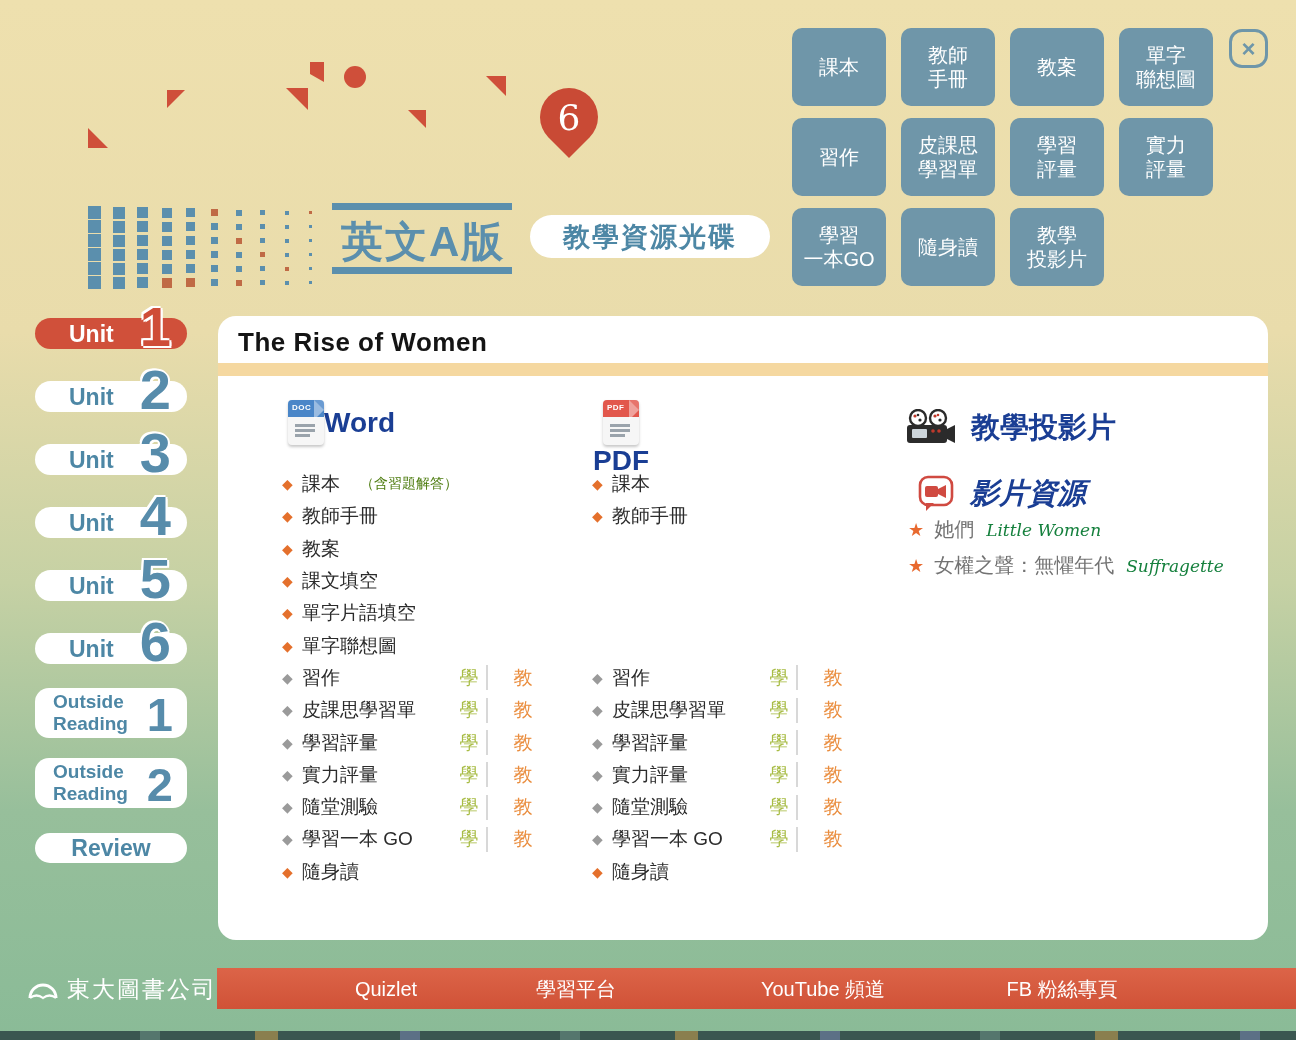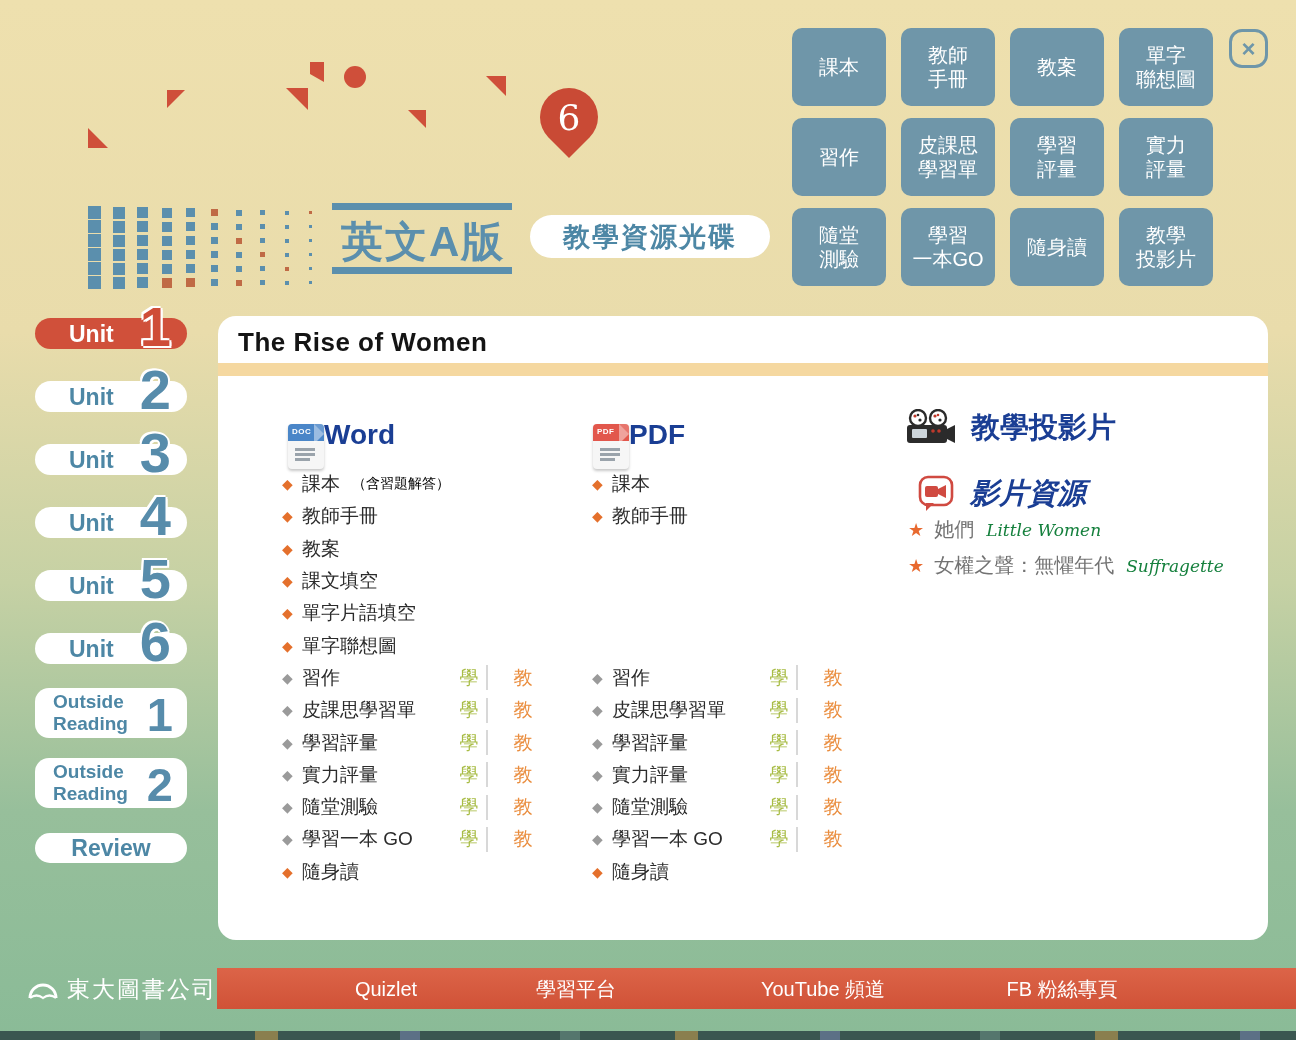--- a/index.html
+++ b/index.html
@@ -56,40 +56,40 @@
   .side-num { position:absolute; right:16px; bottom:-4px; font-size:56px; font-weight:800; line-height:.95;
               color:#578cab; text-shadow:2px 0 0 #fff,-2px 0 0 #fff,0 2px 0 #fff,0 -2px 0 #fff,2px 2px 0 #fff,-2px -2px 0 #fff; }
   .side-pill.outside .side-num { font-size:47px; right:14px; bottom:0; }
   .side-pill.active .side-num { color:#cf4d38; }
   
   #panel { position:absolute; left:218px; top:316px; width:1050px; height:624px; background:#fff; border-radius:18px; }
   #panel-title { position:absolute; left:20px; top:11px; font-size:26px; font-weight:bold; color:#141414; letter-spacing:.5px; }
   #orange-band { position:absolute; left:0; top:47px; width:100%; height:13px; background:#f5d8a0; }
   .col-head { position:absolute; display:flex; align-items:center; }
   .col-head .hd { font-size:28px; font-weight:bold; color:#1a3e94; }
-  #word-head { left:70px; top:84px; } #pdf-head { left:375px; top:84px; }
+  #word-head { left:70px; top:84px; } #pdf-head { left:375px; top:84px;flex-direction:column; }
   #media-head { left:687px; top:92px; } #media-sub { left:700px; top:158px;font-style:italic; }
   #media-head .hd, #media-sub .hd { font-size:29px; margin-left:16px; }
   .file-icon { position:relative; width:36px; height:45px; background:#f6f6f6; border-radius:4px;
-               box-shadow:0 2px 3px rgba(0,0,0,.22); overflow:hidden;margin-top:24px; }
+               box-shadow:0 2px 3px rgba(0,0,0,.22); overflow:hidden; }
   .file-band { position:absolute; top:0; left:0; right:0; height:17px; }
   .file-band.blue { background:#4a86c8; } .file-band.red { background:#e2574c; }
   .file-badge { position:absolute; top:3px; left:4px; font-size:8px; font-weight:bold; color:#fff; letter-spacing:.5px; }
   .file-fold { position:absolute; top:0; right:0; width:0; height:0;
                border-left:10px solid rgba(255,255,255,.45); border-bottom:10px solid transparent;
                border-top:10px solid rgba(255,255,255,.18); }
   .file-line { position:absolute; left:7px; right:9px; height:3px; background:#9aa3ab; }
   .l1{top:24px;} .l2{top:29px;} .l3{top:34px;right:14px;}
   .list { position:absolute; width:258px; }
   #word-list { left:64px; top:152px; } #pdf-list { left:374px; top:152px; }
   .row { position:relative; height:32.3px; display:flex; align-items:center; }
   .bullet { width:20px; font-size:14px; }
   .b-orange { color:#e4702c; } .b-gray { color:#9a9a9a; }
   .txt { font-size:19px; color:#2b2b2b; cursor:pointer; }
-  .note { font-size:14px; color:#000000; margin-left:12px; }
+  .note { font-size:14px; color:#4d7c0f; margin-left:20px; }
   .versions { position:absolute; right:0; top:0; bottom:0; width:88px; display:flex; align-items:center; }
   .v-student { width:34px; text-align:center; font-size:19px; color:#a8bc45; cursor:pointer; }
   .v-teacher { width:34px; text-align:center; font-size:19px; color:#ea8d3e; cursor:pointer; margin-left:auto; }
   .vr { width:2px; height:25px; background:#d8d8d8; }
   #video-list { position:absolute; left:690px; top:200px; }
   .video-row { display:flex; align-items:baseline; height:36px; cursor:pointer; }
   .star { color:#e8692f; font-size:18px; margin-right:10px; }
   .vzh { font-size:20px; color:#737373; font-weight:500;text-align:right; }
   .ven { font-size:17px; font-style:italic; font-family:"DejaVu Serif",serif; color:#15803d; margin-left:12px; }
   
@@ -208,24 +208,20 @@
     </div>
     <div class="menu-btn">
       <div>學習</div>
       <div>評量</div>
     </div>
     <div class="menu-btn">
       <div>實力</div>
       <div>評量</div>
     </div>
     <div class="menu-btn">
-      <div>隨堂</div>
-      <div>測驗</div>
-    </div>
-    <div class="menu-btn">
       <div>學習</div>
       <div>一本GO</div>
     </div>
     <div class="menu-btn">
       <div>隨身讀</div>
     </div>
     <div class="menu-btn">
       <div>教學</div>
       <div>投影片</div>
     </div>

